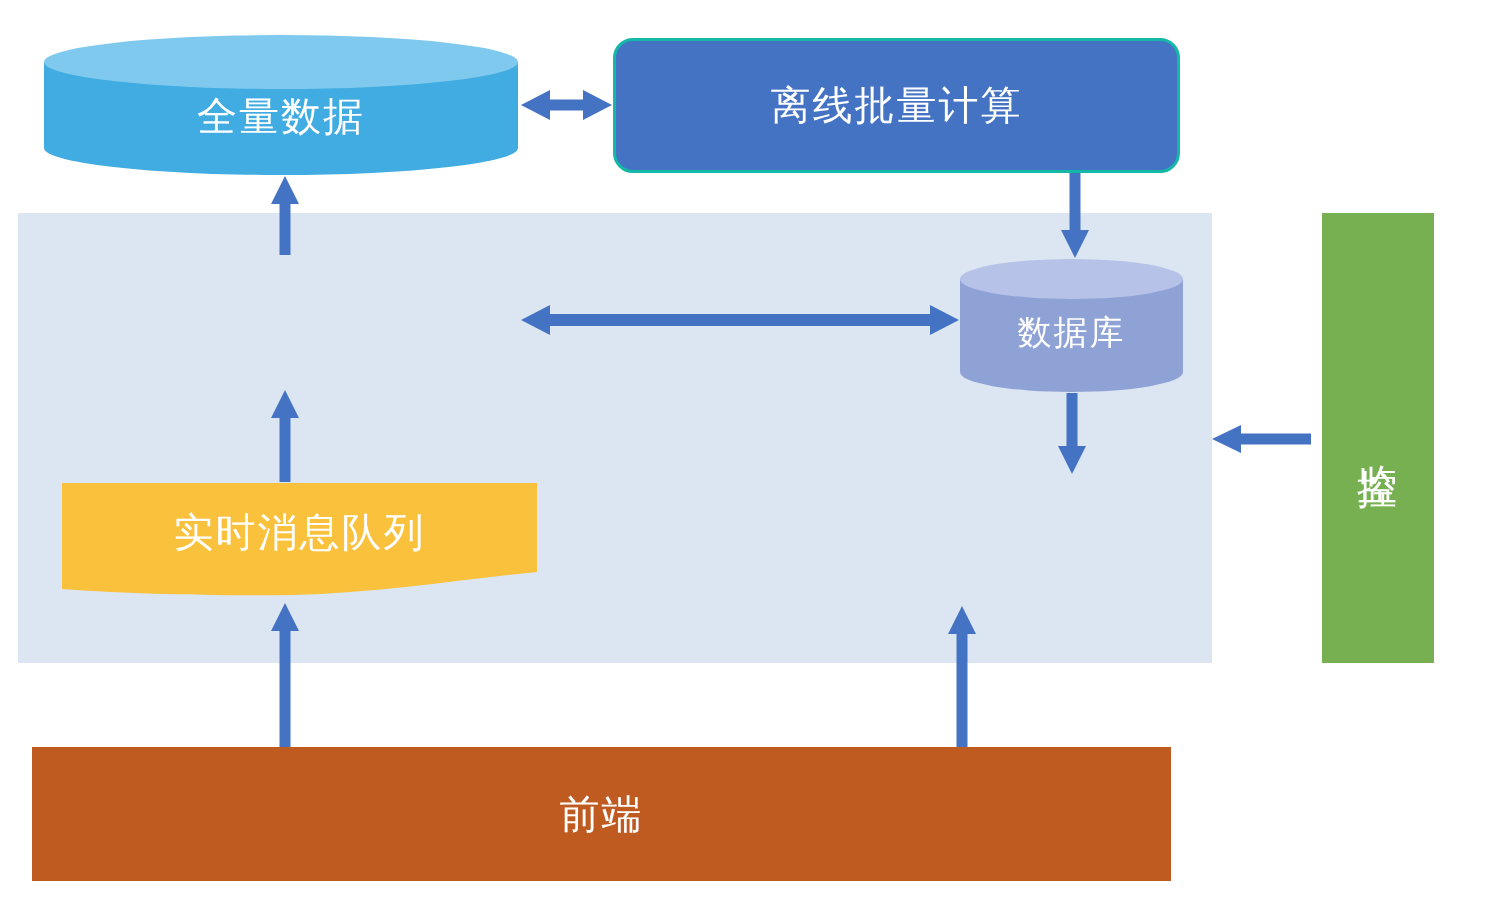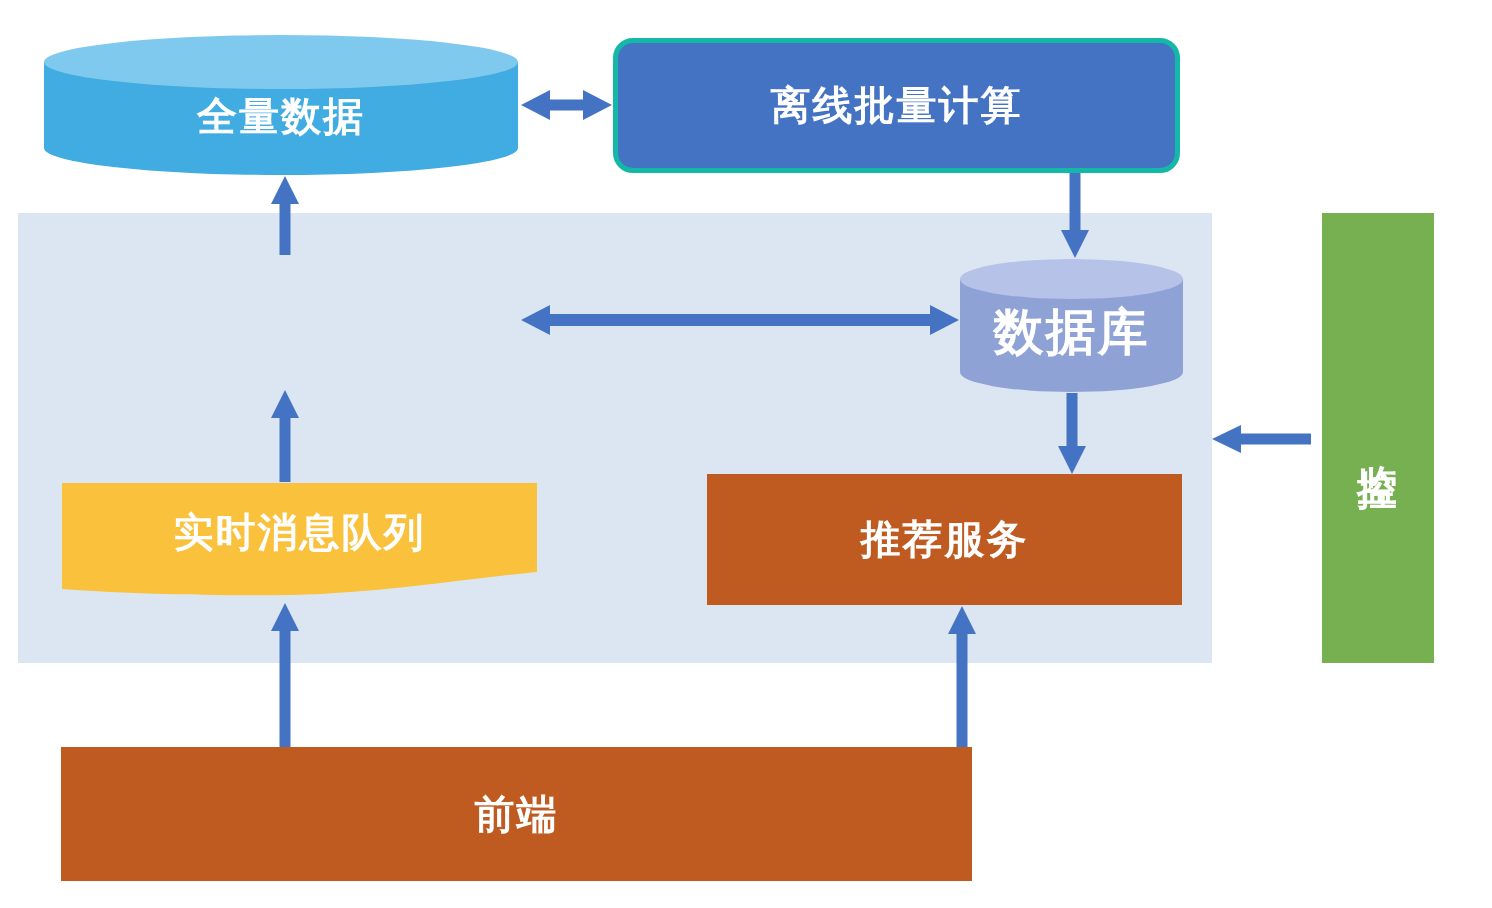--- a/index.html
+++ b/index.html
@@ -5,37 +5,37 @@
   html,body{margin:0;padding:0;background:#ffffff;}
   .canvas{
     position:relative;width:1492px;height:908px;background:#ffffff;overflow:hidden;
     font-family:"Liberation Sans","DejaVu Sans",sans-serif;
   }
   .abs{position:absolute;}
   .panel{left:18px;top:213px;width:1194px;height:450px;background:#DCE6F2;}
   .node{display:flex;align-items:center;justify-content:center;}
   .label{
     position:absolute;inset:0;display:flex;align-items:center;justify-content:center;
-    color:#ffffff;font-size:40px;letter-spacing:2px;white-space:nowrap;pointer-events:none;font-weight:bold;
+    color:#ffffff;font-size:40px;letter-spacing:2px;white-space:nowrap;pointer-events:none;
   }
   
-  .blue-box{background:#4573C4;border:5px solid #14b8a6;border-radius:20px;box-sizing:border-box;}
+  .blue-box{background:#4573C4;border:3px solid #14b8a6;border-radius:20px;box-sizing:border-box;}
   .box-offline{left:613px;top:38px;width:567px;height:135px;}
   .box-stream{left:45px;top:255px;width:475px;height:133px;}
   
   .orange-box{background:#BF5B21;}
   .box-recommend{left:707px;top:474px;width:475px;height:131px;}
-  .box-frontend{left:61px;top:747px;width:911px;height:134px;}
+  .box-frontend{left:32px;top:747px;width:1139px;height:134px;}
   .green-box{left:1322px;top:213px;width:112px;height:450px;background:#76B051;}
   .label-vertical{writing-mode:vertical-rl;text-orientation:upright;letter-spacing:6px;}
   
   .cyl-full{left:44px;top:35px;width:474px;height:140px;}
   .cyl-full .label{padding-top:22px;}
   .cyl-db{left:960px;top:259px;width:223px;height:133px;}
-  .cyl-db .label{padding-top:14px;font-size:50px;text-align:right;}
+  .cyl-db .label{padding-top:14px;font-size:34px;text-align:right;}
   .wave-queue{left:45px;top:483px;width:509px;height:117px;}
   .wave-queue .label{padding-bottom:18px;}
   .shape-svg{position:absolute;inset:0;width:100%;height:100%;display:block;}
   .overlay{left:0;top:0;width:1492px;height:908px;pointer-events:none;}
 </style>
 </head>
 <body>
 
 <div class="canvas">
 
@@ -62,23 +62,20 @@
     <div class="label">数据库</div>
   </div>
 
   <div class="abs node wave-queue">
     <svg class="shape-svg" viewBox="0 0 475 117">
       <path d="M0,0 H475 V89 C400,96 320,110 230,112 C155,113 65,111 0,106 Z" fill="#FAC13D"></path>
     </svg>
     <div class="label">实时消息队列</div>
   </div>
 
-  <div class="abs node orange-box box-recommend">
-    <div class="label">推荐服务</div>
-  </div>
 
   <div class="abs node orange-box box-frontend">
     <div class="label">前端</div>
   </div>
 
   <div class="abs node green-box">
     <div class="label label-vertical">监控</div>
   </div>
 
   <svg class="abs overlay" viewBox="0 0 1492 908">

